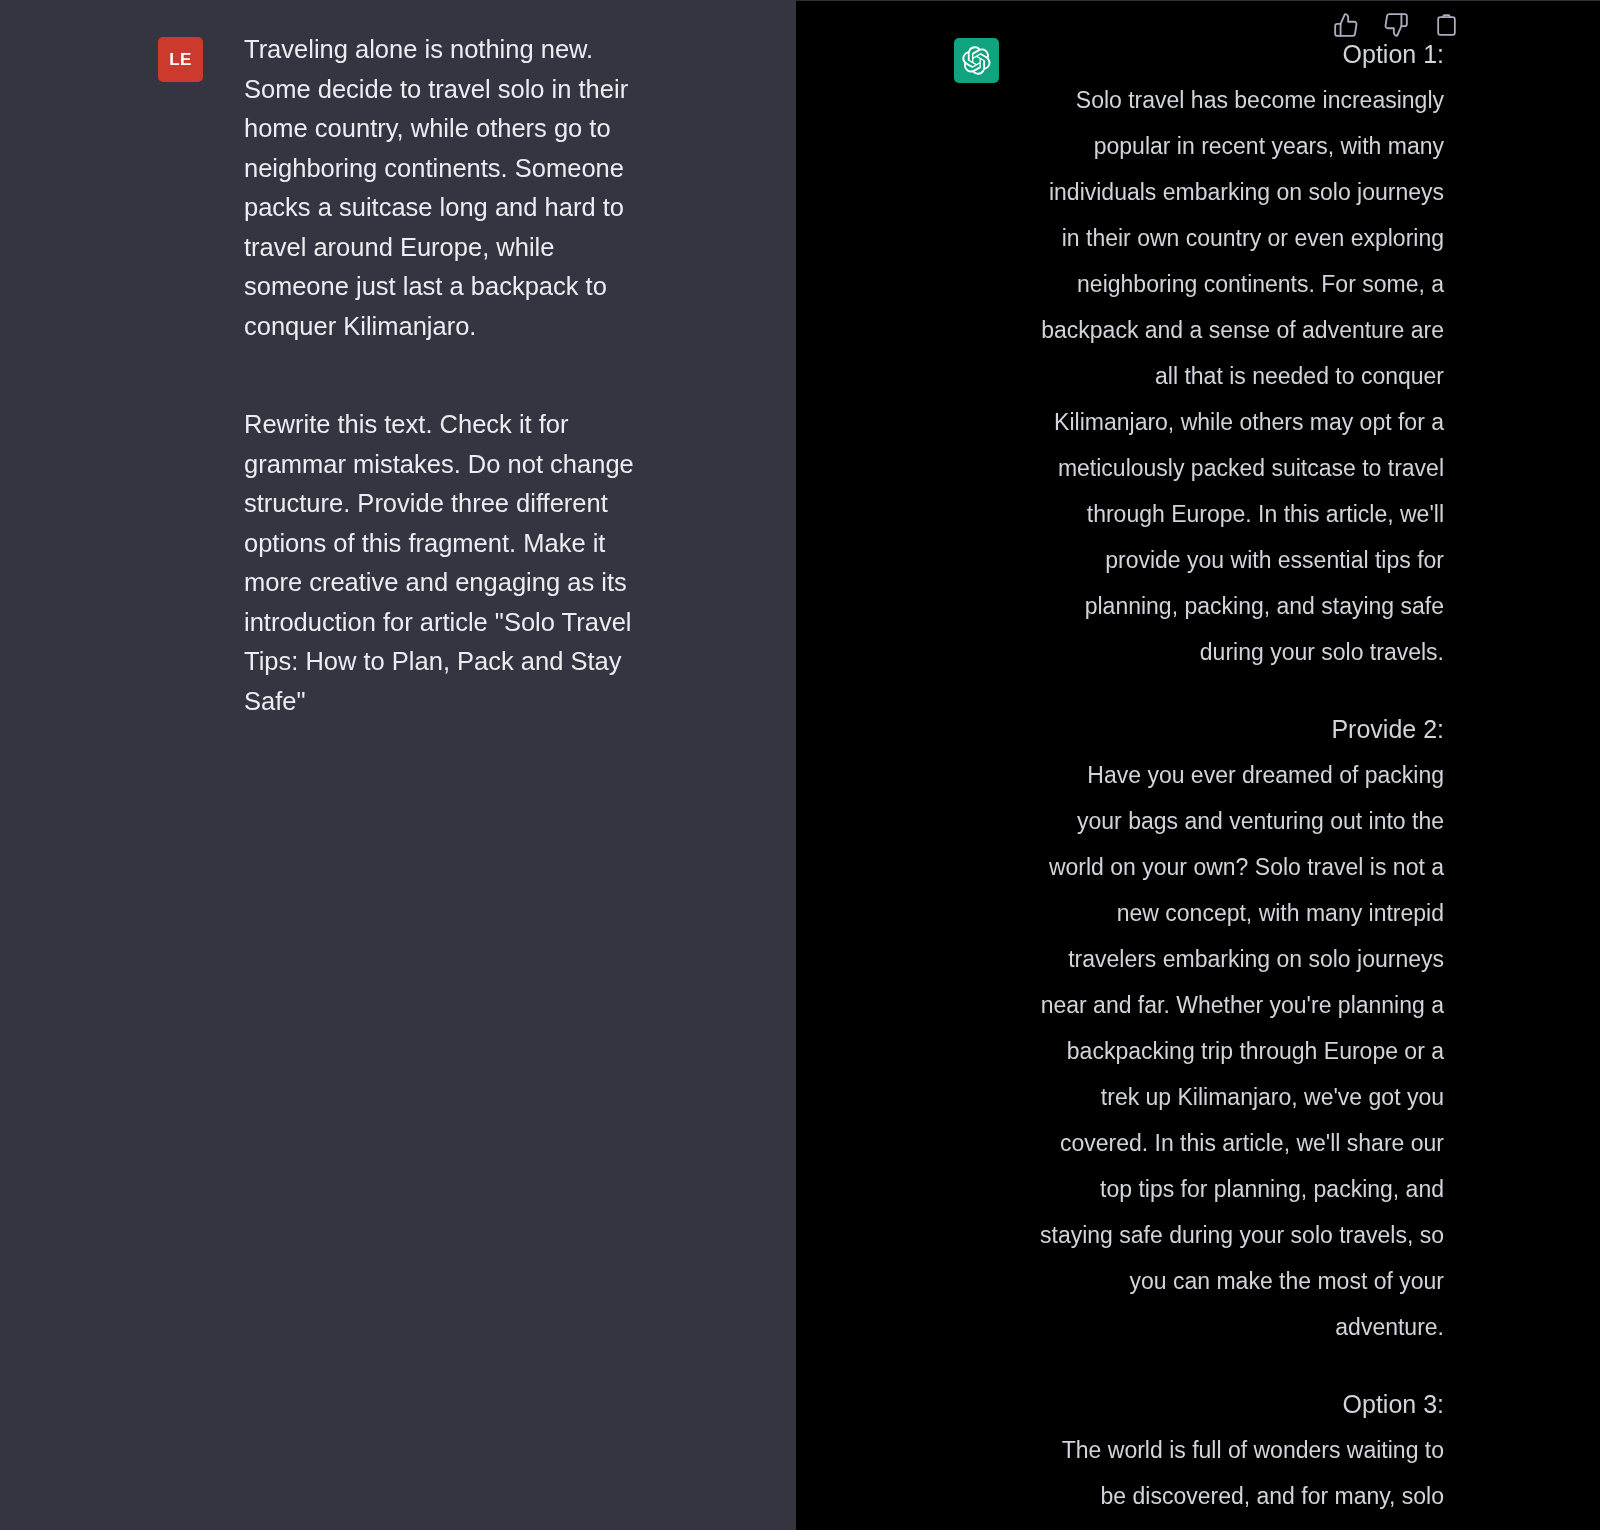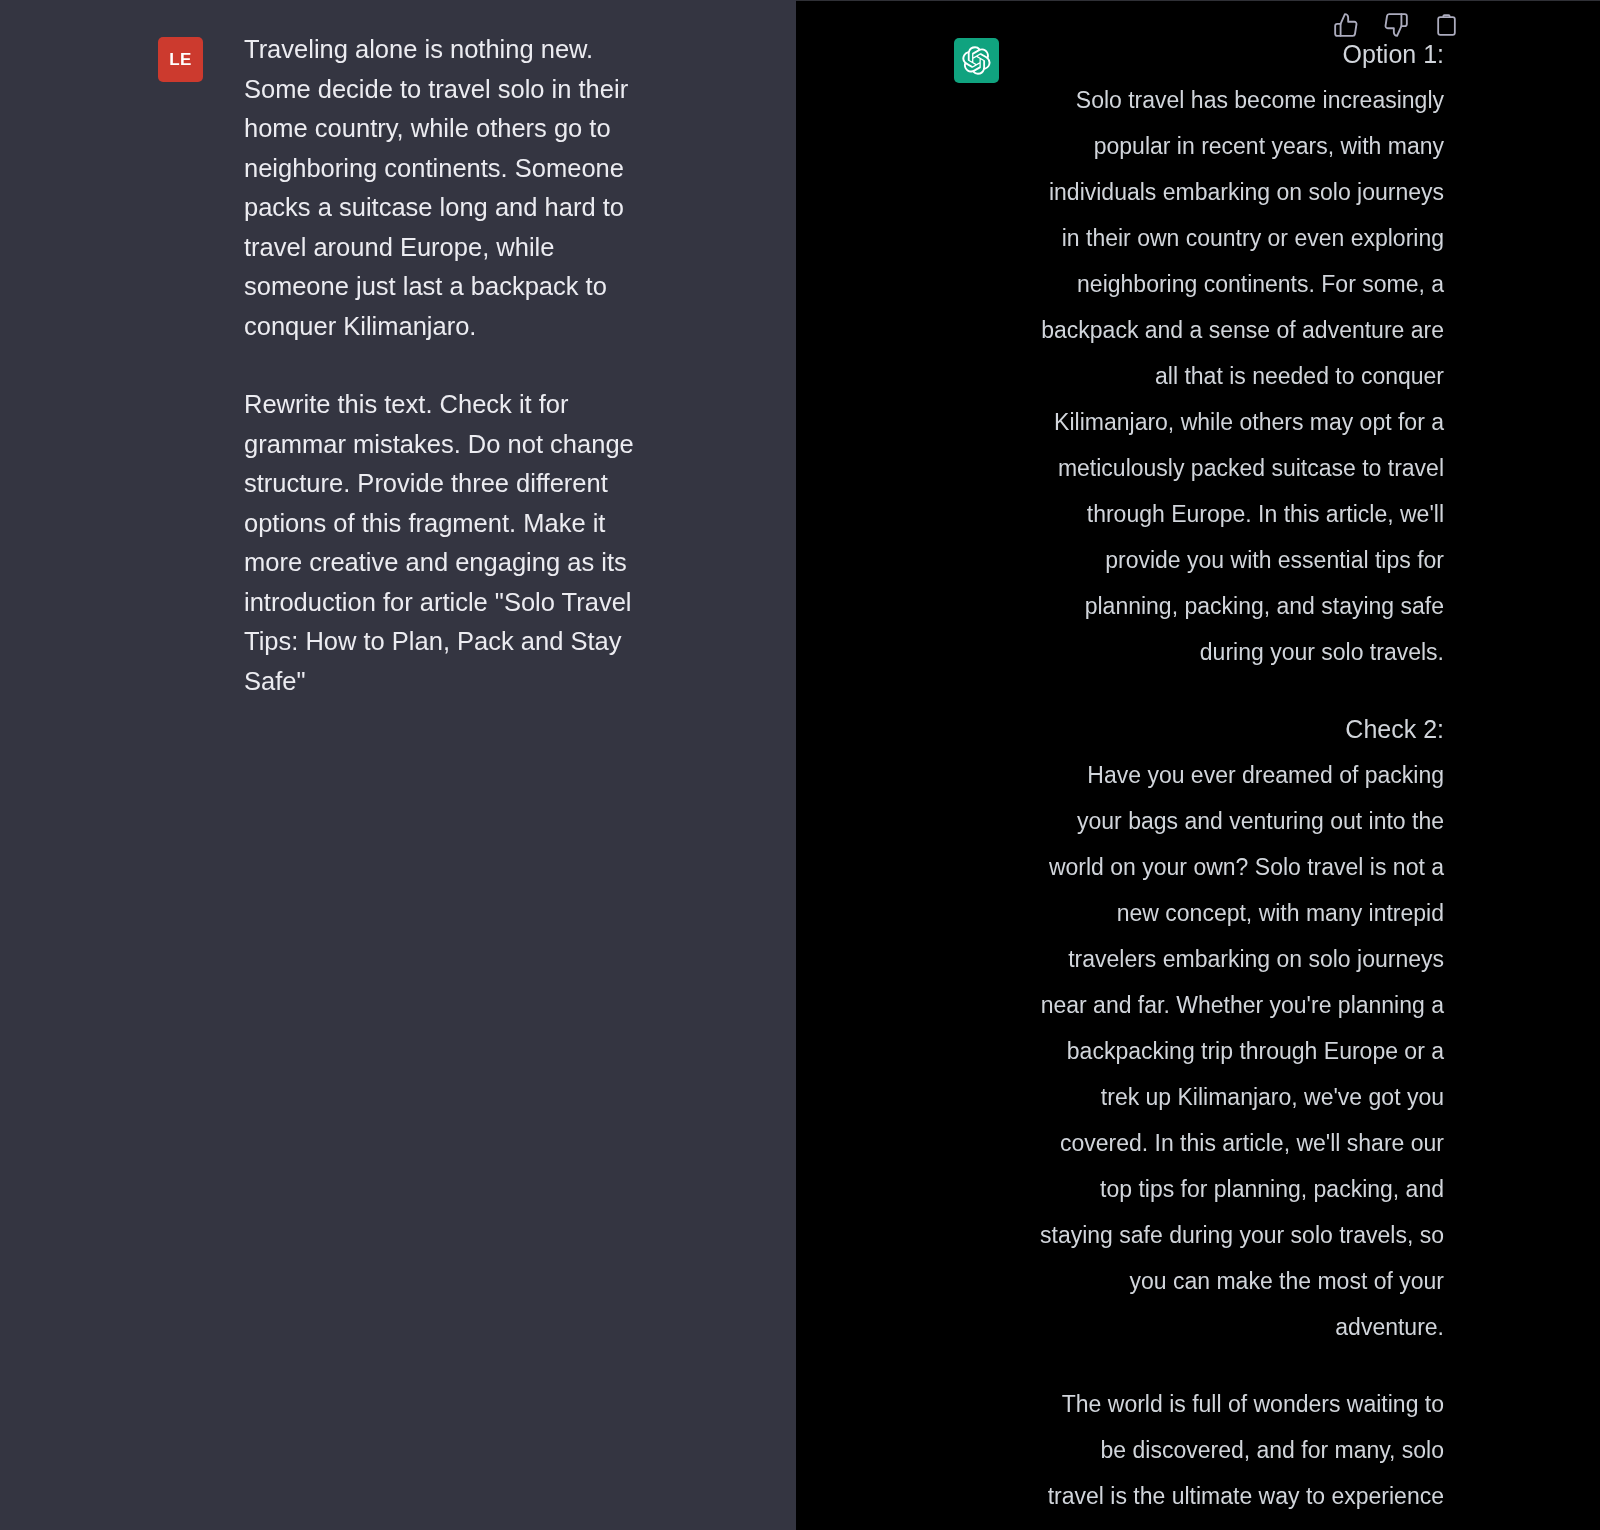--- a/index.html
+++ b/index.html
@@ -78,21 +78,21 @@
   }
 
   .para-user {
     font-size: 25.5px;
     line-height: 39.5px;
     color: #ececf1;
     margin: 0;
     max-width: 1020px;
     white-space: pre-wrap;
   }
-  .para-user + .para-user { margin-top: 39px; }
+  .para-user + .para-user { margin-top: 59px; }
 
   .para-assistant {
     font-size: 23px;
     line-height: 46px;
     color: #d1d5db;
     margin: 0;
     max-width: 1062px;
     white-space: pre-wrap;
   }
   .option-label {
@@ -155,25 +155,26 @@
       </div>
 
       <div class="body">
 
         <div class="option-block first">
           <p class="option-label">Option 1:</p>
           <p class="para-assistant">Solo travel has become increasingly popular in recent years, with many individuals embarking on solo journeys in their own country or even exploring neighboring continents. For some, a backpack and a sense of adventure are all that is needed to conquer Kilimanjaro, while others may opt for a meticulously packed suitcase to travel through Europe. In this article, we'll provide you with essential tips for planning, packing, and staying safe during your solo travels.</p>
         </div>
 
         <div class="option-block">
-          <p class="option-label">Check 2:</p>
+          <p class="option-label">Provide 2:</p>
           <p class="para-assistant">Have you ever dreamed of packing your bags and venturing out into the world on your own? Solo travel is not a new concept, with many intrepid travelers embarking on solo journeys near and far. Whether you're planning a backpacking trip through Europe or a trek up Kilimanjaro, we've got you covered. In this article, we'll share our top tips for planning, packing, and staying safe during your solo travels, so you can make the most of your adventure.</p>
         </div>
 
         <div class="option-block">
+          <p class="option-label">Option 3:</p>
           <p class="para-assistant">The world is full of wonders waiting to be discovered, and for many, solo travel is the ultimate way to experience them. Whether you're a seasoned traveler or planning your first solo adventure, our guide to planning, packing, and staying safe will ensure you're fully prepared for the journey ahead. From the bustling streets of Europe to the breathtaking heights of Kilimanjaro, we'll help you make the most of your solo travels and return home with memories that will last a lifetime.</p>
         </div>
 
       </div>
     </div>
 
     <div class="actions">
       <button class="action-btn" title="Good response">
         <span>
           <svg width="26" height="26" viewBox="0 0 24 24" fill="none" stroke="currentColor" stroke-width="1.7" stroke-linecap="round" stroke-linejoin="round" aria-hidden="true">

